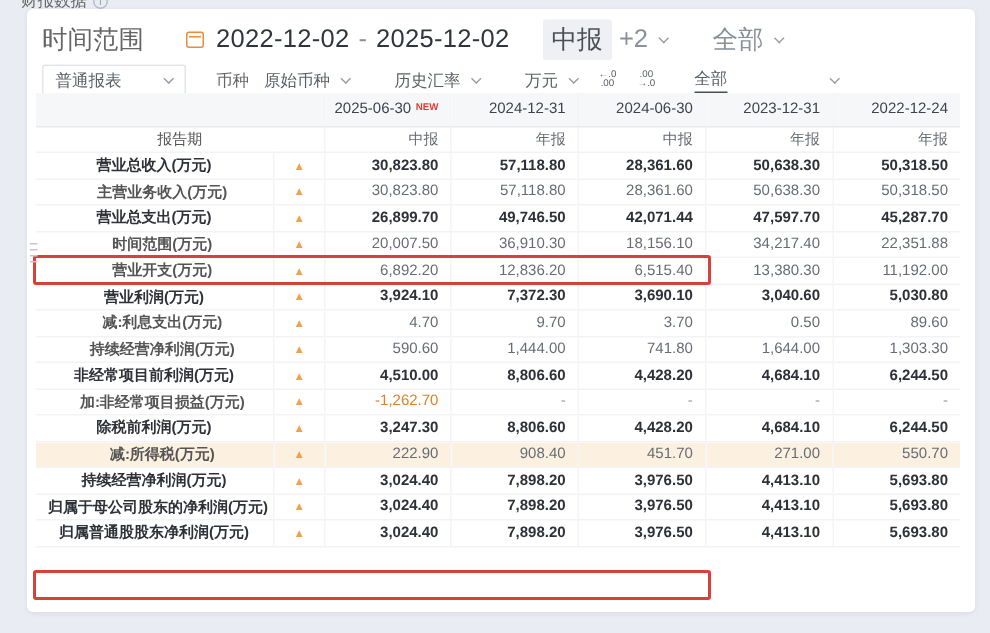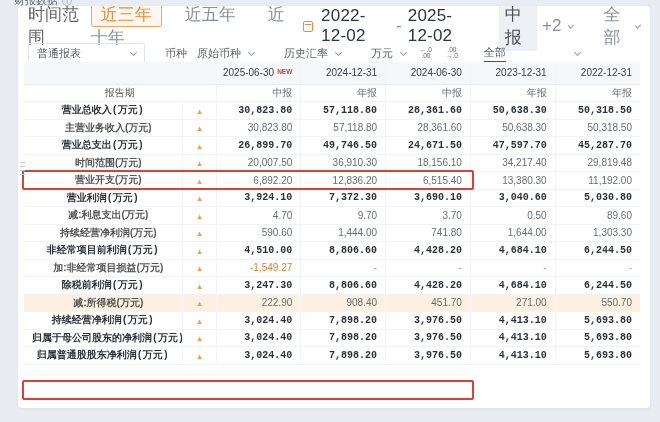--- a/index.html
+++ b/index.html
@@ -34,37 +34,37 @@
   .date-sep{ margin:0 6px; color:#8a9097;}
   .tag{ background:#eef0f3; color:#4a4f56; padding:2px 6px; border-radius:2px; margin-left:22px;}
   .plus{ margin-left:5px; color:#8a9097;}
   .chev{ width:5px; height:5px; border-right:1px solid #9aa0a8; border-bottom:1px solid #9aa0a8;
     transform:rotate(45deg); display:inline-block; margin-left:8px; margin-bottom:2px;}
   .sel-plain{ display:inline-flex; align-items:center; cursor:pointer;}
   .gap-l{ margin-left:30px;}
   
   .tb2{ position:absolute; left:10px; top:37px; height:20px; width:612px;
     display:flex; align-items:center; font-size:11px; color:#5a5f66;}
-  .sel-box{ border:1px solid #e2e5ea; border-radius:2px; padding:2px 8px; width:117px;
+  .sel-box{ border:1px solid #e2e5ea; border-radius:2px; padding:2px 8px; width:96px;
     display:flex; align-items:center; justify-content:space-between; cursor:pointer;text-align:right;}
   .dec-btn{ display:flex; flex-direction:column; align-items:center; font-size:6.5px;
     color:#5a5f66; line-height:6px; margin-left:14px; cursor:pointer;}
   .underline-sel{ margin-left:26px; width:96px; display:flex; align-items:center;
     justify-content:space-between; cursor:pointer;}
   .underline-sel .txt{ border-bottom:1px solid #4a4f56; padding-bottom:1px;}
   
   table{ position:absolute; left:6px; top:56px; width:616px; border-collapse:collapse; table-layout:fixed;}
   th,td{ font-size:10px; height:17.5px; padding:0 8px 0 4px; overflow:hidden; white-space:nowrap;
     border-bottom:1px solid #f2f3f6; border-left:1px solid #f3f4f7;}
   th:first-child, td:first-child{ border-left:none;}
   thead th{ background:#f6f7f9; height:22px; border-bottom:1px solid #e8eaee;
     font-weight:500; color:#3d434b; text-align:right; font-size:10px;}
   td.lbl{ text-align:center; color:#555; padding-left:8px;}
   td.val{ text-align:right; color:#676c74; font-variant-numeric:tabular-nums;}
-  tr.bold td.lbl, tr.bold td.val{ color:#2e3238; font-weight:700;font-family:Liberation Mono, monospace;}
+  tr.bold td.lbl, tr.bold td.val{ color:#2e3238; font-weight:700;}
   td.lbl.ind{ padding-left:19px;font-weight:bold;}
   td.icn{ text-align:center; padding:0;}
   .tri{ color:#f0a14f; font-size:7px; display:inline-block; transform:scale(1.1);}
   tr.hl td{ background:#fcf0e0;}
   td.val.neg{ color:#d9822b; font-weight:400;}
   td.val.dash{ color:#9aa0a8; font-weight:400;}
   .new-badge{ color:#e03b3b; font-size:6.5px; font-weight:700; margin-left:3px; vertical-align:2px;}
   
   .redbox{ position:absolute; left:4px; width:452px; height:20px;
     border:2px solid #d5423a; border-radius:2px; pointer-events:none;}
@@ -78,21 +78,20 @@
 
 <div class="partial-header">
   <span>财报数据</span>
   <span class="info-circ">i</span>
 </div>
 
 <div class="card">
 
   <div class="tb1">
     <span class="tb-label">时间范围</span>
-    <span id="range-group"><span class="range-btn active">近三年</span><span class="range-btn">近五年</span><span class="range-btn">近十年</span></span>
     <span class="cal-icon"></span>
     <span class="date-text">2022-12-02</span>
     <span class="date-sep">-</span>
     <span class="date-text">2025-12-02</span>
     <span class="tag">中报</span>
     <span class="plus">+2</span>
     <span class="chev"></span>
     <span class="sel-plain gap-l">
       <span>全部</span>
       <span class="chev"></span>
@@ -141,21 +140,21 @@
       <col style="width:84.8px">
         <col style="width:84.8px">
     </colgroup>
     <thead>
         <tr id="header-row">
           <th colspan="2"></th>
           <th>2025-06-30<span class="new-badge">NEW</span></th>
           <th>2024-12-31</th>
           <th>2024-06-30</th>
           <th>2023-12-31</th>
-          <th>2022-12-31</th>
+          <th>2022-12-24</th>
         </tr>
       </thead>
     <tbody id="table-body">
         <tr class="meta">
           <td class="lbl" colspan="2">报告期</td>
           <td class="val">中报</td>
           <td class="val">年报</td>
           <td class="val">中报</td>
           <td class="val">年报</td>
           <td class="val">年报</td>
@@ -176,32 +175,32 @@
           <td class="val">57,118.80</td>
           <td class="val">28,361.60</td>
           <td class="val">50,638.30</td>
           <td class="val">50,318.50</td>
         </tr>
         <tr class="bold ">
           <td class="lbl">营业总支出(万元)</td>
           <td class="icn"><span class="tri">▲</span></td>
           <td class="val">26,899.70</td>
           <td class="val">49,746.50</td>
-          <td class="val">24,671.50</td>
+          <td class="val">42,071.44</td>
           <td class="val">47,597.70</td>
           <td class="val">45,287.70</td>
         </tr>
         <tr>
           <td class="lbl ind">时间范围(万元)</td>
           <td class="icn"><span class="tri">▲</span></td>
           <td class="val">20,007.50</td>
           <td class="val">36,910.30</td>
           <td class="val">18,156.10</td>
           <td class="val">34,217.40</td>
-          <td class="val">29,819.48</td>
+          <td class="val">22,351.88</td>
         </tr>
         <tr>
           <td class="lbl ind">营业开支(万元)</td>
           <td class="icn"><span class="tri">▲</span></td>
           <td class="val">6,892.20</td>
           <td class="val">12,836.20</td>
           <td class="val">6,515.40</td>
           <td class="val">13,380.30</td>
           <td class="val">11,192.00</td>
         </tr>
@@ -237,21 +236,21 @@
           <td class="icn"><span class="tri">▲</span></td>
           <td class="val">4,510.00</td>
           <td class="val">8,806.60</td>
           <td class="val">4,428.20</td>
           <td class="val">4,684.10</td>
           <td class="val">6,244.50</td>
         </tr>
         <tr>
           <td class="lbl ind">加:非经常项目损益(万元)</td>
           <td class="icn"><span class="tri">▲</span></td>
-          <td class="val neg">-1,549.27</td>
+          <td class="val neg">-1,262.70</td>
           <td class="val dash">-</td>
           <td class="val dash">-</td>
           <td class="val dash">-</td>
           <td class="val dash">-</td>
         </tr>
         <tr class="bold ">
           <td class="lbl">除税前利润(万元)</td>
           <td class="icn"><span class="tri">▲</span></td>
           <td class="val">3,247.30</td>
           <td class="val">8,806.60</td>

